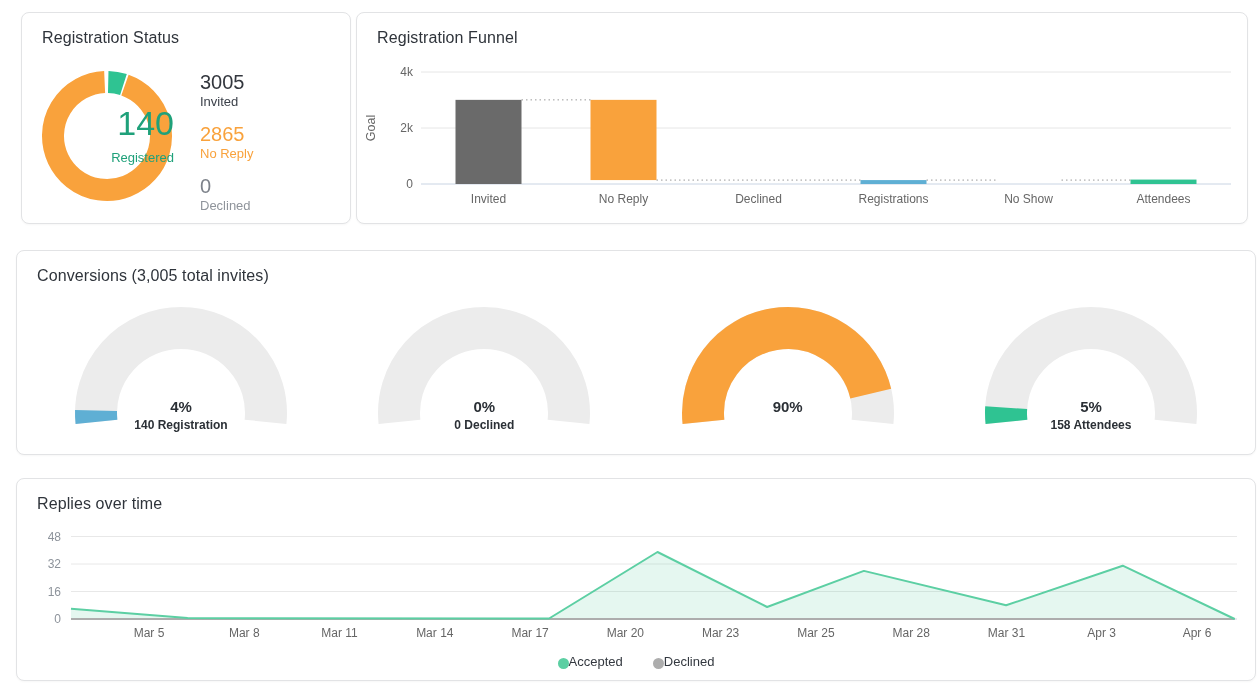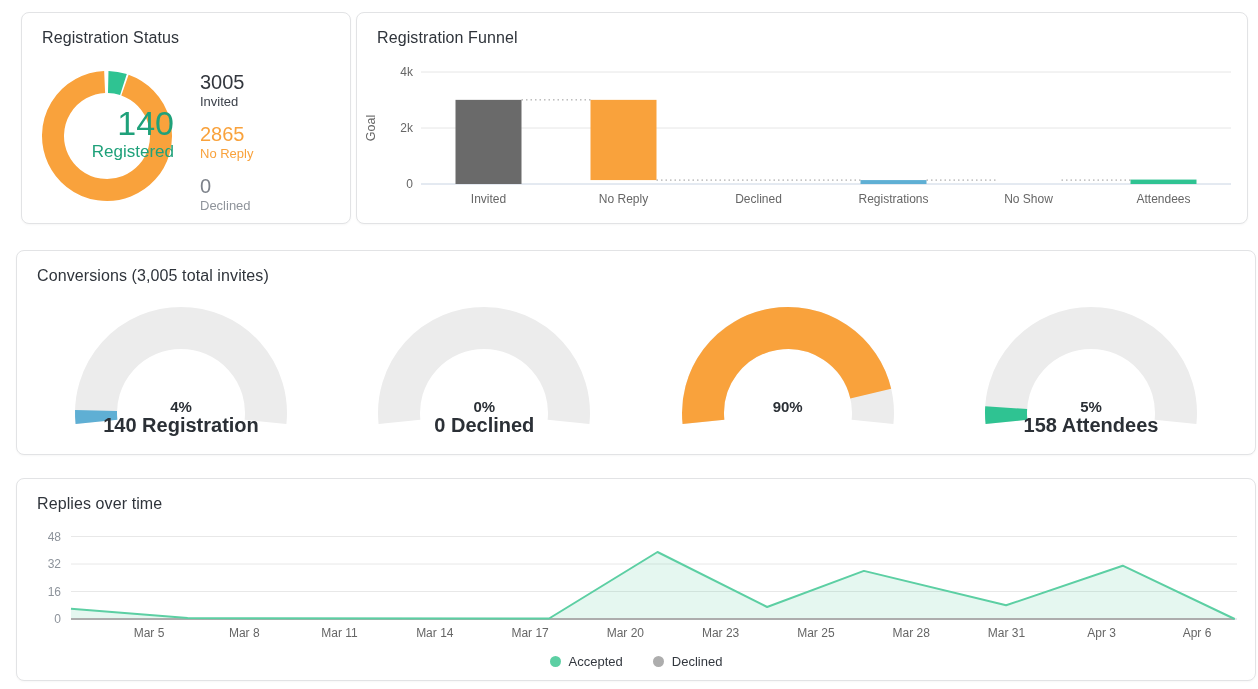--- a/index.html
+++ b/index.html
@@ -7,40 +7,40 @@
     font-family:"Liberation Sans","DejaVu Sans",sans-serif; color:#32363c; }
   .card { position:absolute; background:#fff; border:1px solid #e2e3e5;
     border-radius:8px; box-shadow:0 1px 2px rgba(40,50,60,.04); overflow:hidden; }
   .card-title { position:absolute; left:20px; top:16px; font-size:16px;
     font-weight:500; color:#2f343b; letter-spacing:.1px; }
   
   #card-reg-status { left:21px; top:12px; width:330px; height:212px; }
   #donut-wrap { position:absolute; left:18px; top:56px; width:134px; height:134px; }
   #donut-center { position:absolute; left:0; top:36px; width:134px; text-align:right; }
   #donut-center .v { font-size:34px; font-weight:500; color:#1fa17a; line-height:36px;}
-  #donut-center .l { font-size:17px; color:#1fa17a; margin-top:1px;}
+  #donut-center .l { font-size:13px; color:#1fa17a; margin-top:9px;}
   #rs-stats { position:absolute; left:178px; top:58px; display:flex;
     flex-direction:column; gap:13px; }
   .stat-value { font-size:20px; font-weight:500; line-height:22px; }
   .stat-label { font-size:13px; line-height:17px; }
   
   #card-funnel { left:356px; top:12px; width:892px; height:212px; }
   
   #card-conversions { left:16px; top:250px; width:1240px; height:205px; }
   #gauge-row { position:absolute; left:0; top:52px; width:100%;
     padding:0 39px; display:flex; justify-content:space-between; }
   .gauge-block { position:relative; width:250px; height:140px; }
   .gauge-text { position:absolute; left:0; top:94px; width:250px; text-align:center; }
   .gauge-text .p { font-size:15px; font-weight:bold; color:#2b3036; line-height:19px; }
-  .gauge-text .t { font-size:20px; font-weight:bold; color:#2b3036; line-height:19px; }
+  .gauge-text .t { font-size:12px; font-weight:bold; color:#2b3036; line-height:19px; }
   
   #card-replies { left:16px; top:478px; width:1240px; height:203px; }
   #replies-legend { position:absolute; left:0; top:175px; width:100%;
     display:flex; justify-content:center; gap:30px; align-items:center; }
-  .legend-item { display:flex; align-items:center; gap:8px; cursor:pointer; }
+  .legend-item { display:flex; align-items:flex-end; cursor:pointer; }
   .legend-dot { width:11px; height:11px; border-radius:50%; display:inline-block; }
   .legend-label { font-size:13px; color:#33383f; }
   svg { position:absolute; left:0; top:0; }
   svg text { font-family:"Liberation Sans","DejaVu Sans",sans-serif; }
 </style>
 </head>
 <body>
 
 <div class="card" id="card-reg-status">
   <div class="card-title">Registration Status</div>

